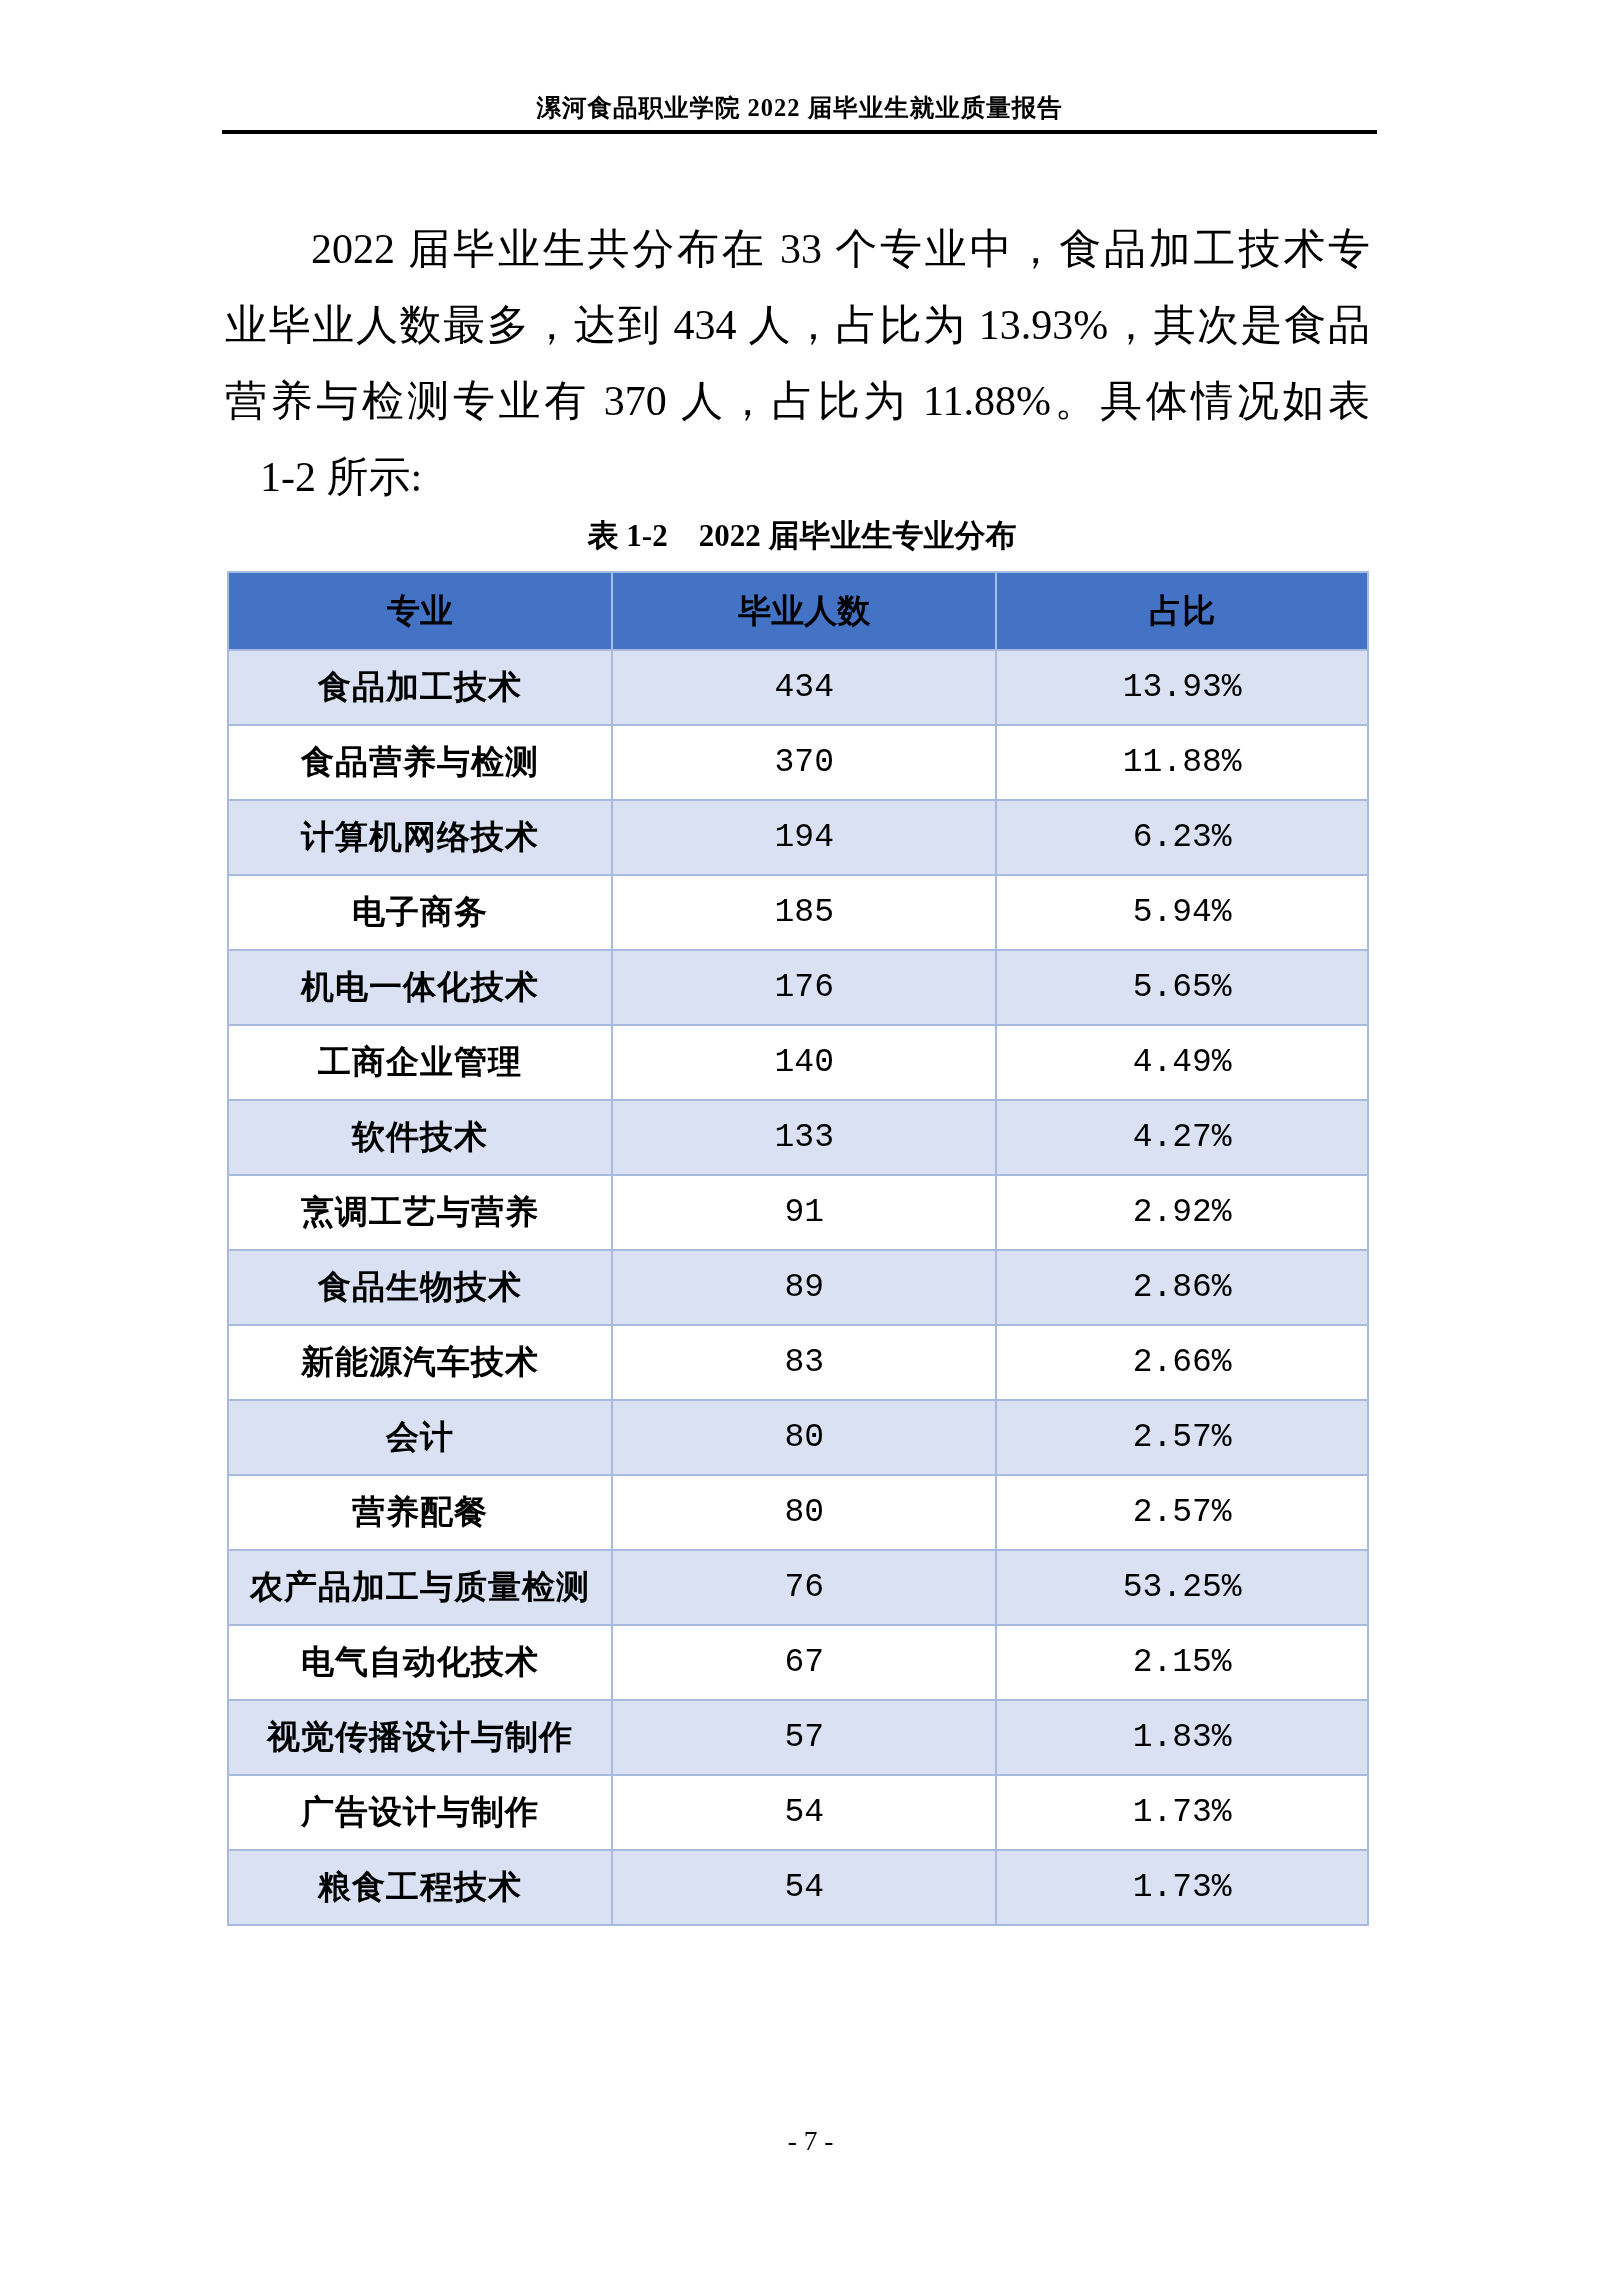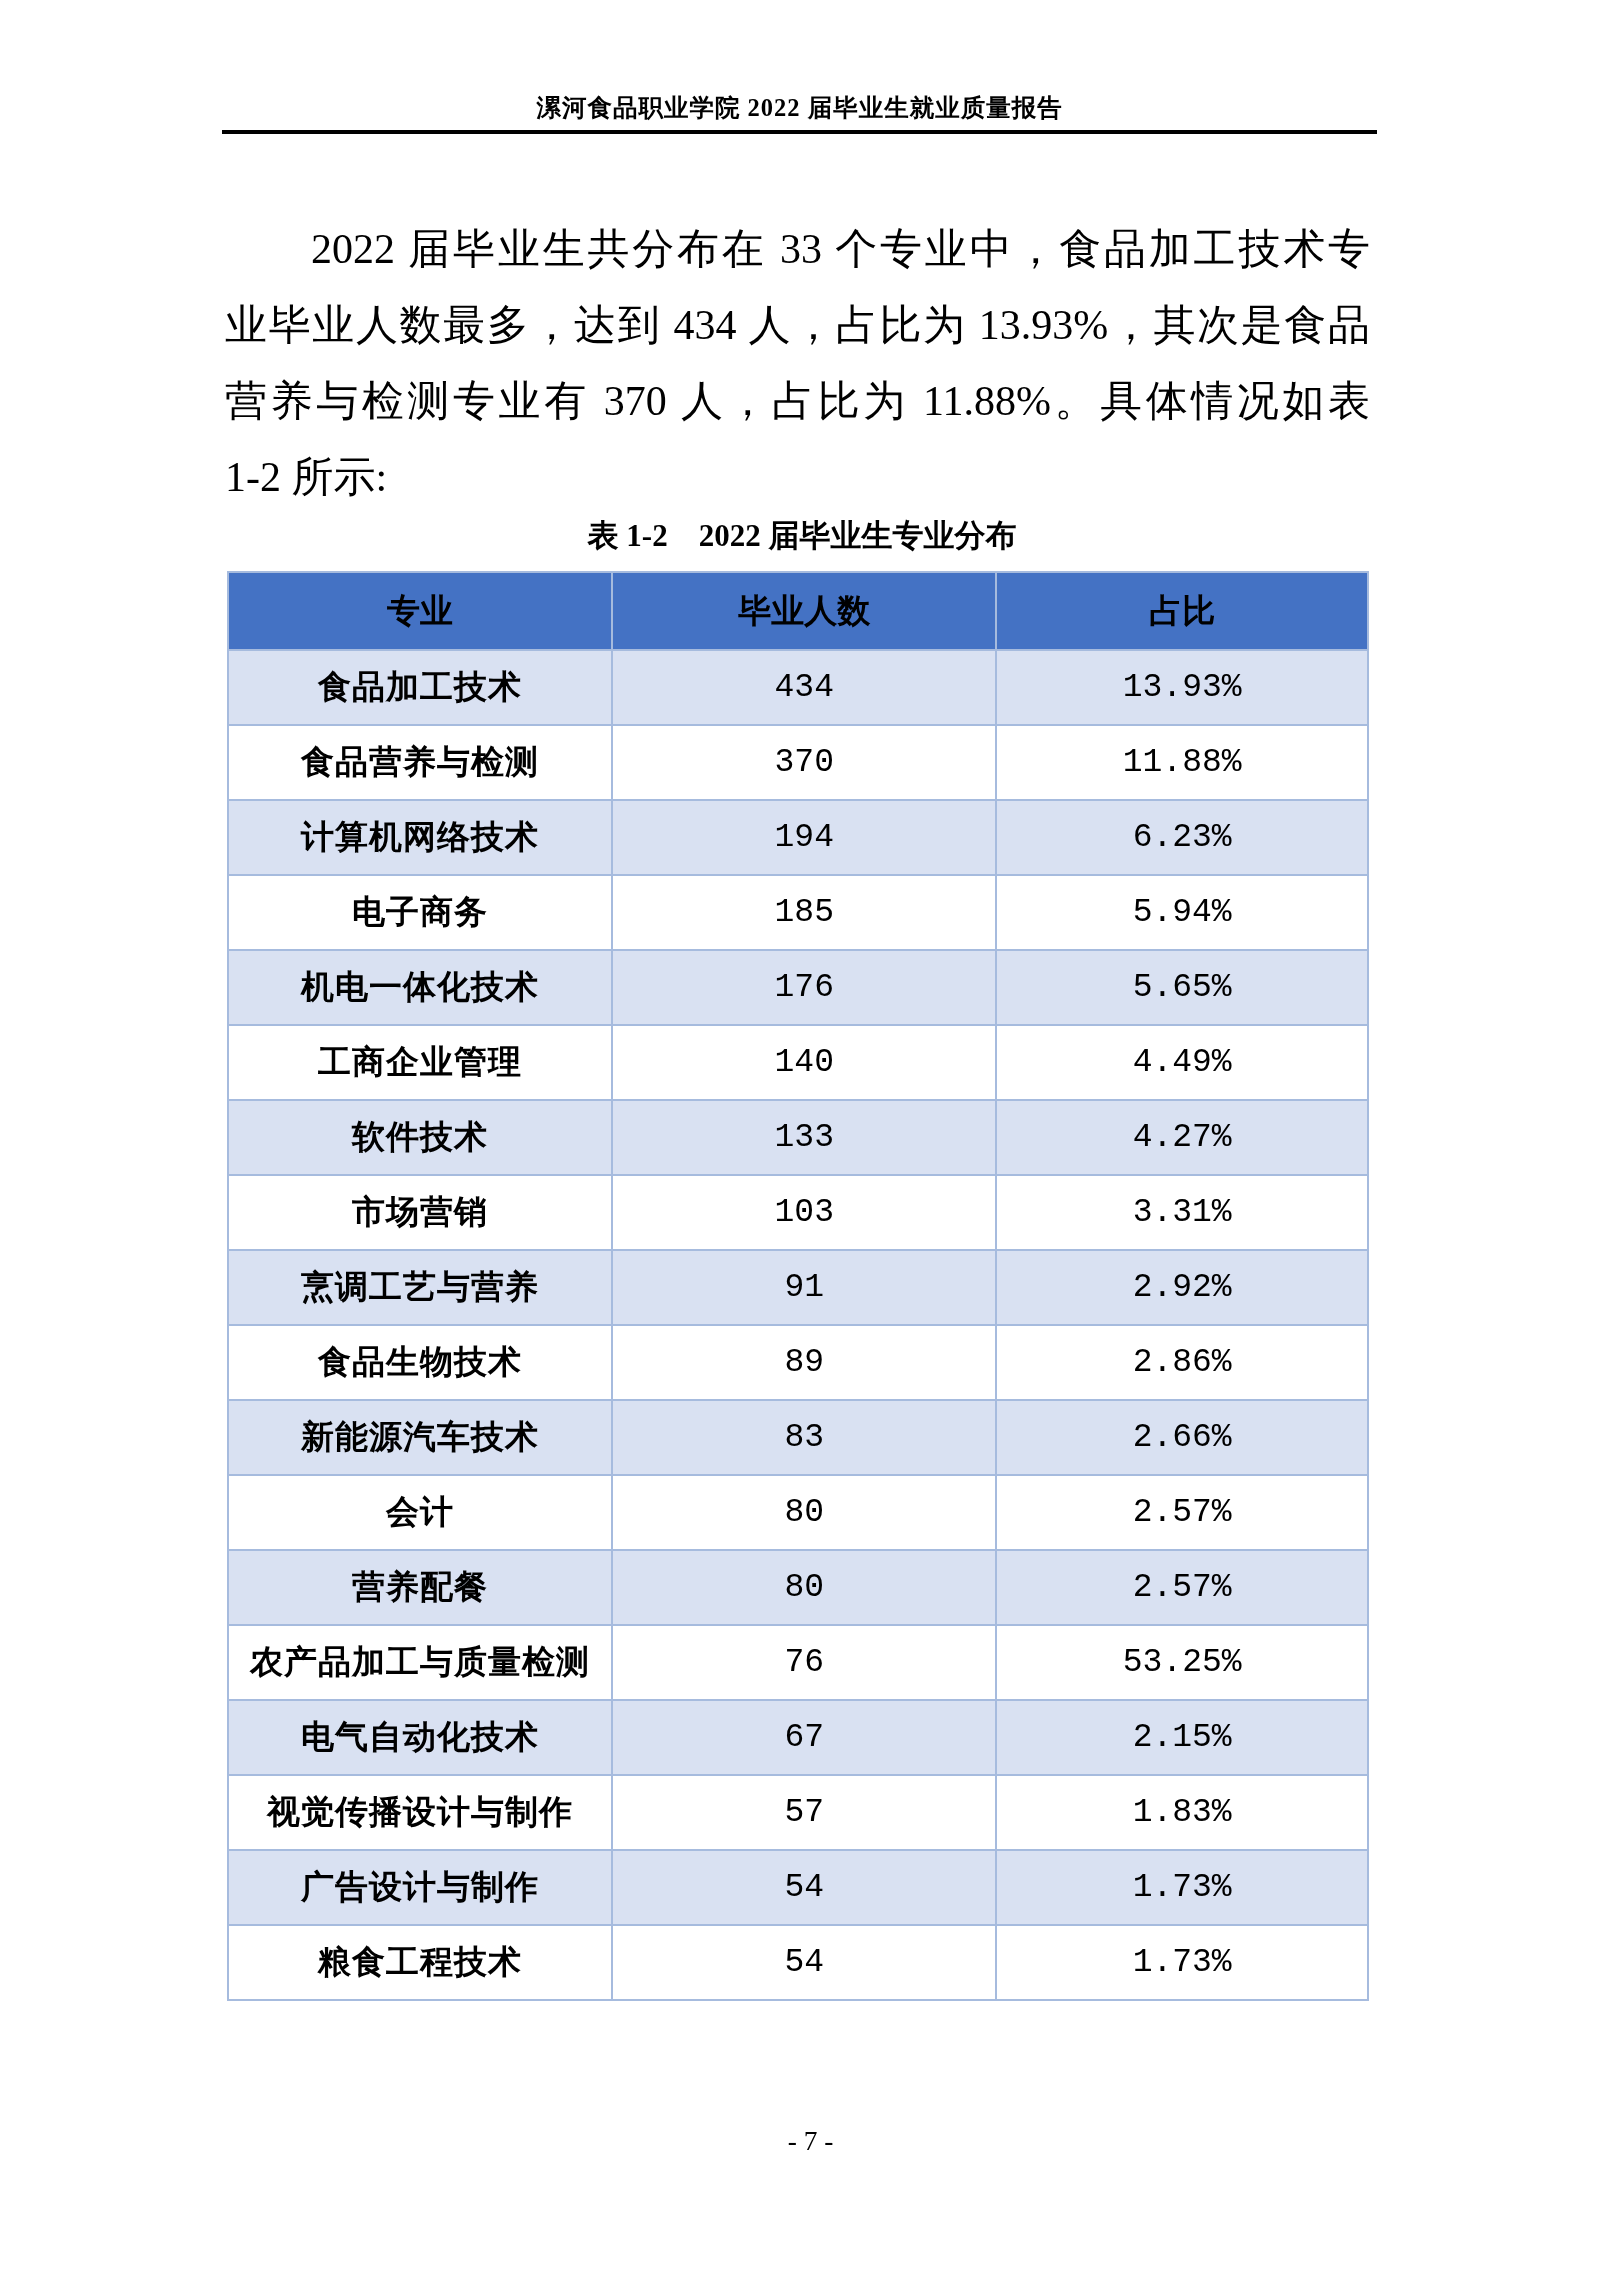--- a/index.html
+++ b/index.html
@@ -29,21 +29,21 @@
   .paragraph{
     position:absolute;top:211px;left:225px;width:1145px;
     font-size:42px;line-height:76px;
   }
   .para-line{
     text-align:justify;
     text-align-last:justify;
     white-space:nowrap;
   }
   .para-line:first-child{text-indent:86px;}
-  .para-line:last-child{text-align-last:left;white-space:normal;}
+  .para-line:last-child{text-align-last:left;white-space:normal;margin-left:35px;}
   .table-title{
     position:absolute;top:516px;left:219px;width:1166px;
     text-align:center;font-size:31px;font-weight:bold;line-height:39px;
   }
   table.dist-table{
     position:absolute;top:571px;left:227px;width:1142px;
     border-collapse:collapse;table-layout:fixed;
   }
   .dist-table col.c1{width:33.7%;}
   .dist-table col.c2{width:33.7%;}
@@ -136,25 +136,20 @@
       <td class="major">工商企业管理</td>
       <td class="num">140</td>
       <td class="pct">4.49%</td>
     </tr>
       <tr>
       <td class="major">软件技术</td>
       <td class="num">133</td>
       <td class="pct">4.27%</td>
     </tr>
       <tr>
-      <td class="major">市场营销</td>
-      <td class="num">103</td>
-      <td class="pct">3.31%</td>
-    </tr>
-      <tr>
       <td class="major">烹调工艺与营养</td>
       <td class="num">91</td>
       <td class="pct">2.92%</td>
     </tr>
       <tr>
       <td class="major">食品生物技术</td>
       <td class="num">89</td>
       <td class="pct">2.86%</td>
     </tr>
       <tr>

